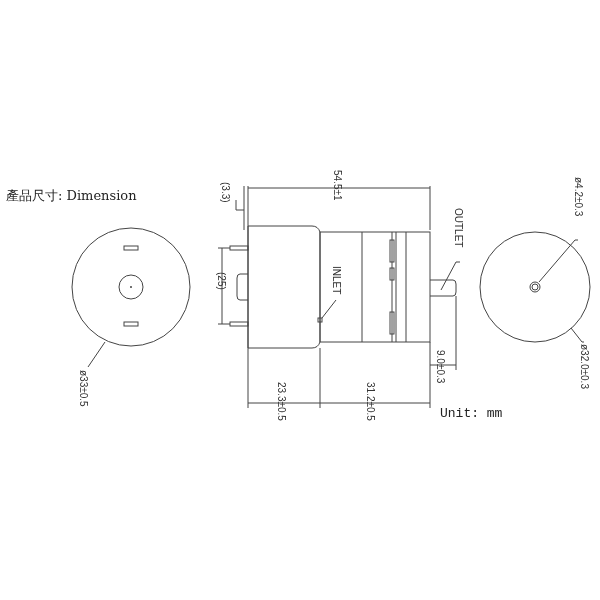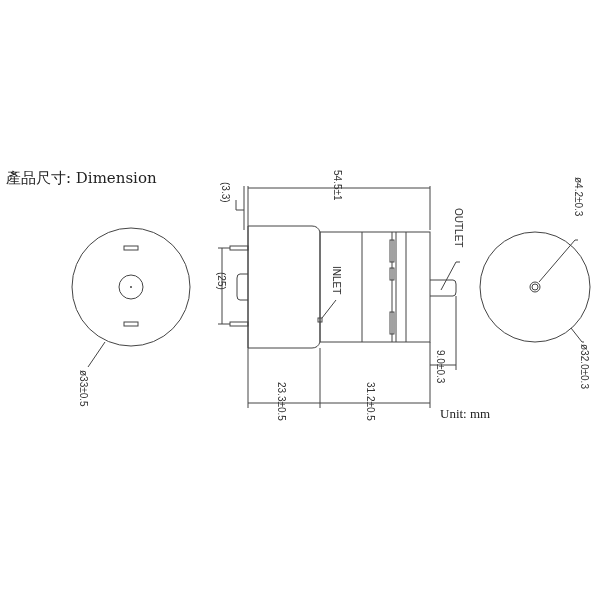--- a/index.html
+++ b/index.html
@@ -1,18 +1,18 @@
 <!DOCTYPE html>
 <html><head>
 <meta charset="utf-8">
 <style>
   html, body { margin:0; padding:0; background:#ffffff; }
   body { width:600px; height:600px; position:relative; overflow:hidden; font-family:"Liberation Mono","DejaVu Sans Mono",monospace; }
-  .title { position:absolute; left:6px; top:169px; font-size:15px; color:#222; font-family:"DejaVu Serif","Liberation Serif",serif; }
-  .unit { position:absolute; left:440px; top:406px; font-size:13px; color:#222; font-family:Liberation Serif, serif; }
+  .title { position:absolute; left:6px; top:187px; font-size:13px; color:#222; font-family:"DejaVu Serif","Liberation Serif",serif; }
+  .unit { position:absolute; left:440px; top:406px; font-size:13px; color:#222; font-family:Liberation Mono, monospace; }
   svg { position:absolute; left:0; top:0; }
   svg text { font-family:"Liberation Sans","DejaVu Sans",sans-serif; font-size:10px; fill:#333; }
 </style>
 </head>
 <body>
 
 <div class="title">產品尺寸: Dimension</div>
 
 <svg width="600" height="600" viewBox="0 0 600 600">
   <g stroke="#444" stroke-width="1" fill="none">

